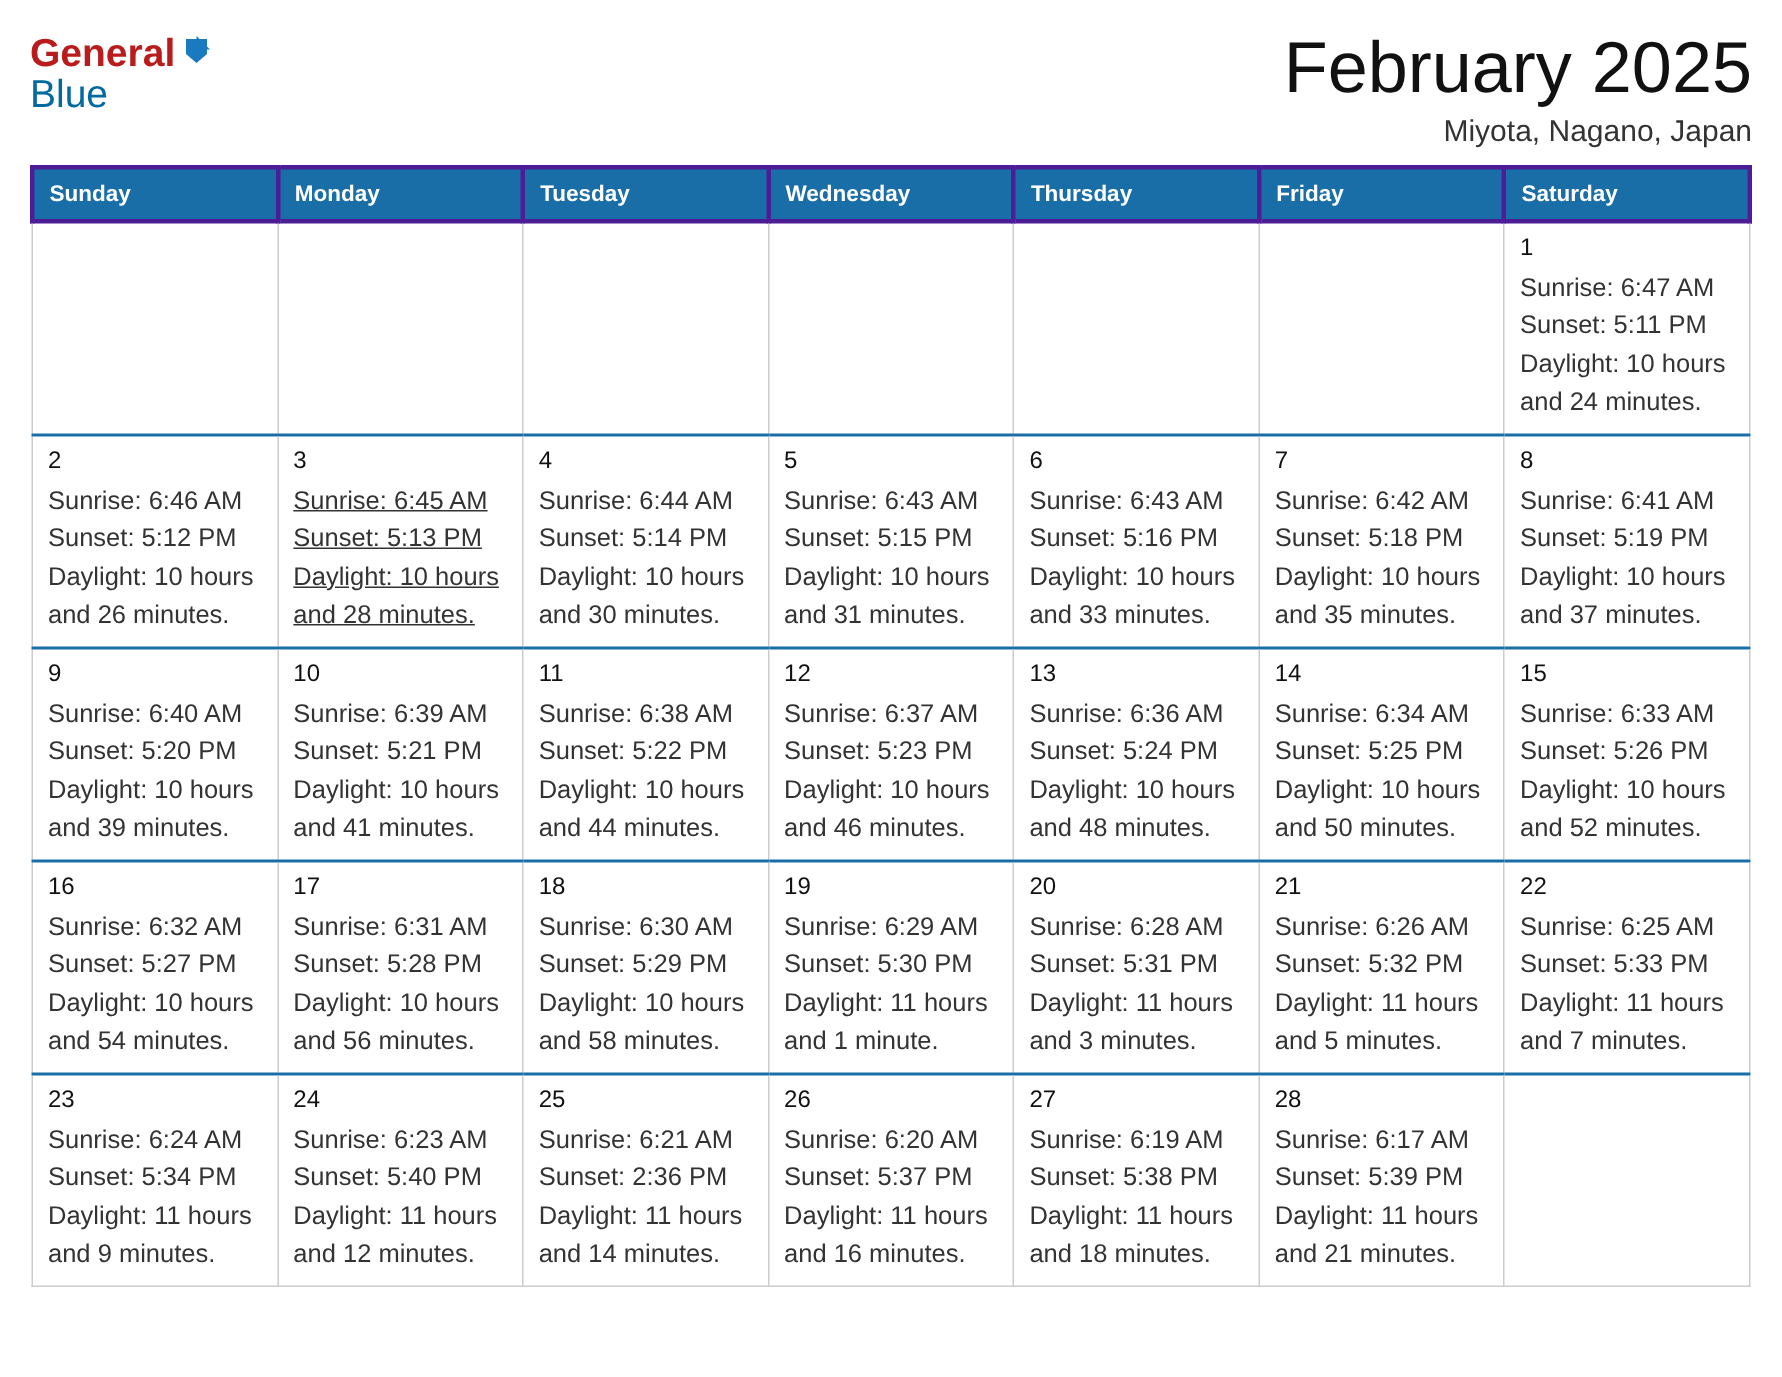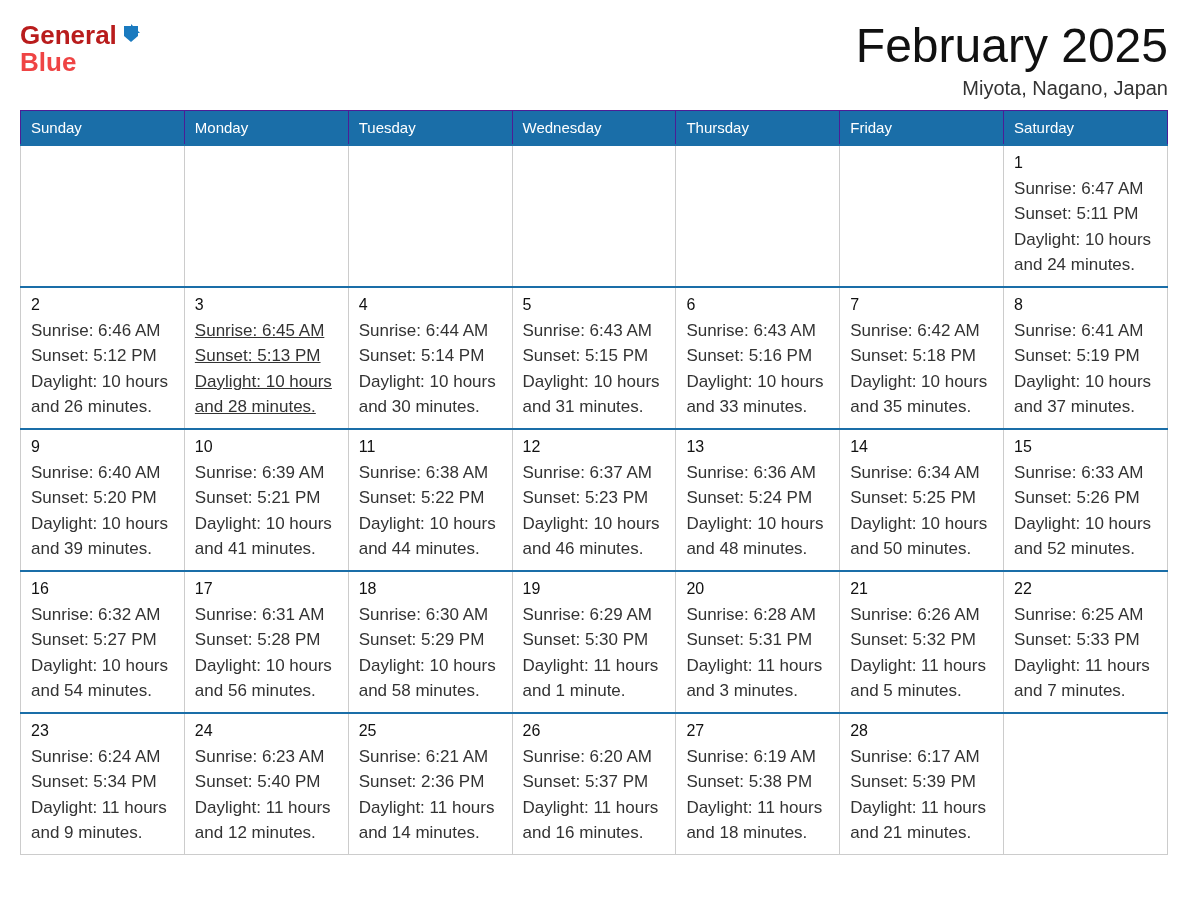--- a/index.html
+++ b/index.html
@@ -33,23 +33,23 @@
     .calendar {
       width: 100%;
       border-collapse: collapse;
       margin-top: 10px;
     }
     .calendar th {
       background-color: #1a6ea8;
       color: #fff;
       padding: 8px 10px;
       font-size: 15px;
-      font-weight: normal;
+      font-weight: bold;
       text-align: left;
-      border: 1px solid #4c1d95;
+      border: 3px solid #4c1d95;
     }
     .calendar td {
       vertical-align: top;
       padding: 8px 10px;
       border: 1px solid #ccc;
       width: calc(100% / 7);
       min-height: 110px;
       height: 110px;
       font-size: 13px;
       color: #333;
@@ -85,22 +85,22 @@
       font-weight: bold;
       color: #b91c1c;
     }
     .logo-arrow {
       display: inline-block;
       margin-left: 3px;
       vertical-align: middle;
     }
     .logo-bottom {
       font-size: 26px;
-      font-weight: bold;
-      color: #ef4444;
+      font-weight: normal;
+      color: #0369a1;
       margin-top: -4px;
     }
   </style>
 </head>
 <body>
 
 <div class="header">
   <div class="logo-wrapper">
     <div class="logo-top-row">
       <span>General</span>

